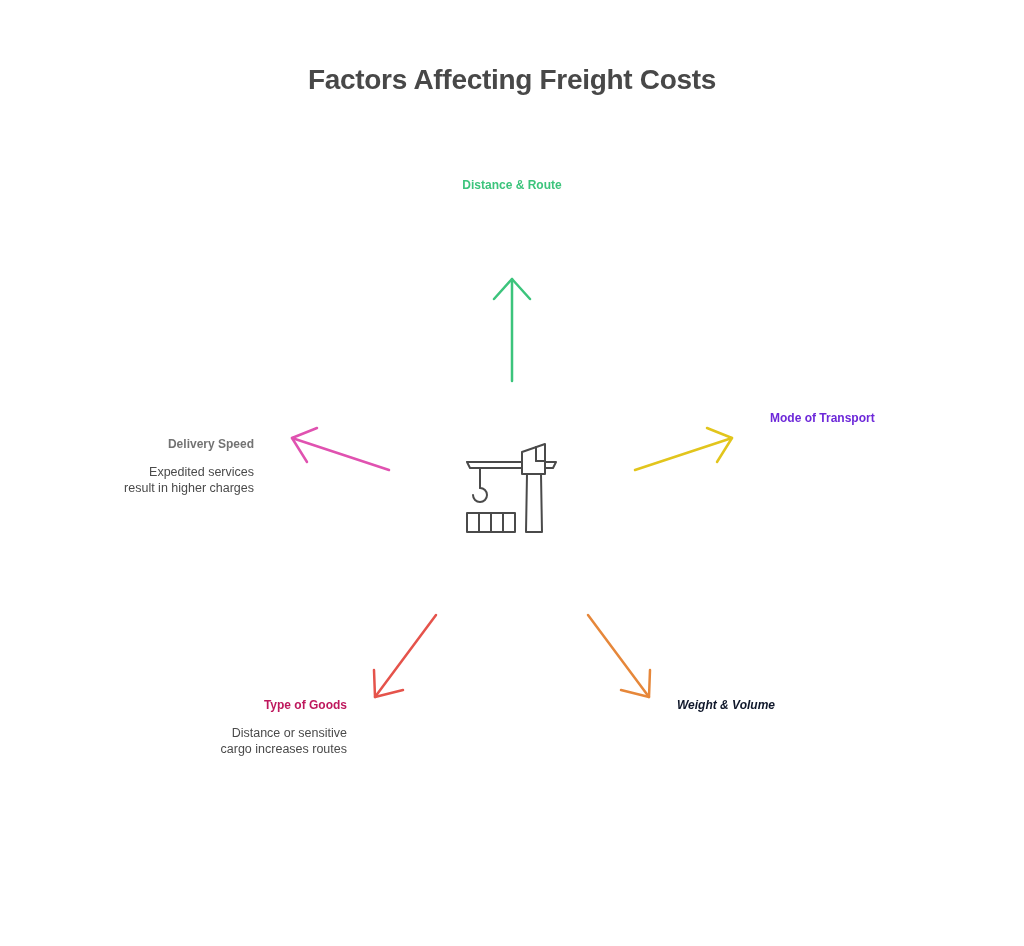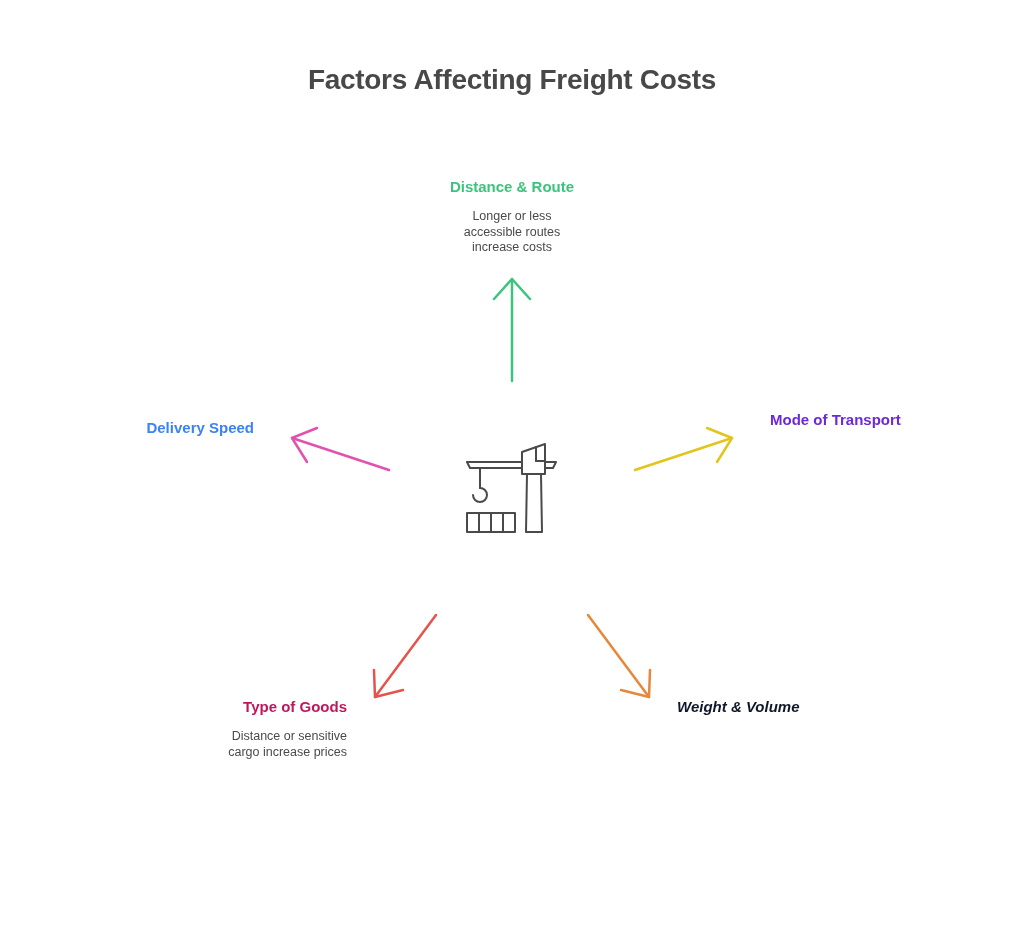--- a/index.html
+++ b/index.html
@@ -1,21 +1,21 @@
 <!DOCTYPE html>
 <html><head>
 <meta charset="utf-8">
 <style>
   html, body { margin: 0; padding: 0; background: #ffffff; }
   body { width: 1024px; height: 946px; position: relative; overflow: hidden;
          font-family: "Liberation Sans", "DejaVu Sans", sans-serif; }
   .title { position: absolute; left: 0; top: 64px; width: 1024px; text-align: center;
            font-size: 28px; font-weight: bold; color: #484848; letter-spacing: -0.3px; }
   .node { position: absolute; }
-  .node .head { font-size: 15px; font-weight: bold; margin-bottom: 14px; }
+  .node .head { font-size: 12px; font-weight: bold; margin-bottom: 14px; }
   .node .desc { font-size: 12.5px; color: #4a4a4a; line-height: 15.5px; }
   .center { text-align: center; }
   .right { text-align: right; }
   .left { text-align: left; }
   svg.canvas { position: absolute; left: 0; top: 0; }
 </style>
 </head>
 <body>
 
 <div class="title">Factors Affecting Freight Costs</div>
@@ -59,38 +59,37 @@
 
     <rect x="467" y="513" width="48" height="19"></rect>
     <line x1="479" y1="513" x2="479" y2="532"></line>
     <line x1="491" y1="513" x2="491" y2="532"></line>
     <line x1="503" y1="513" x2="503" y2="532"></line>
   </g>
 </svg>
 
 <div class="node center" style="left:412px; top:178px; width:200px;">
   <div class="head" style="color:#3cc47c;">Distance &amp; Route</div>
-  <div class="desc">
-    <div>Longer or less</div>
-    <div>accessible routes</div>
-    <div>increase costs</div>
-  </div>
 </div>
 
 <div class="node left" style="left:770px; top:411px; width:200px;">
   <div class="head" style="color:#6d28d9;">Mode of Transport</div>
 </div>
 
 <div class="node left" style="left:677px; top:698px; width:200px;">
   <div class="head" style="color:#0f172a;font-style:italic;">Weight &amp; Volume</div>
 </div>
 
 <div class="node right" style="left:147px; top:698px; width:200px;">
   <div class="head" style="color:#be185d;">Type of Goods</div>
   <div class="desc">
     <div>Distance or sensitive</div>
-    <div>cargo increase prices</div>
+    <div>cargo increases routes</div>
   </div>
 </div>
 
 <div class="node right" style="left:54px; top:419px; width:200px;">
-  <div class="head" style="color:#3b82f6;">Delivery Speed</div>
+  <div class="head" style="color:#737373;margin-top:18px;">Delivery Speed</div>
+  <div class="desc">
+    <div>Expedited services</div>
+    <div>result in higher charges</div>
+  </div>
 </div>
 
 </body></html>

